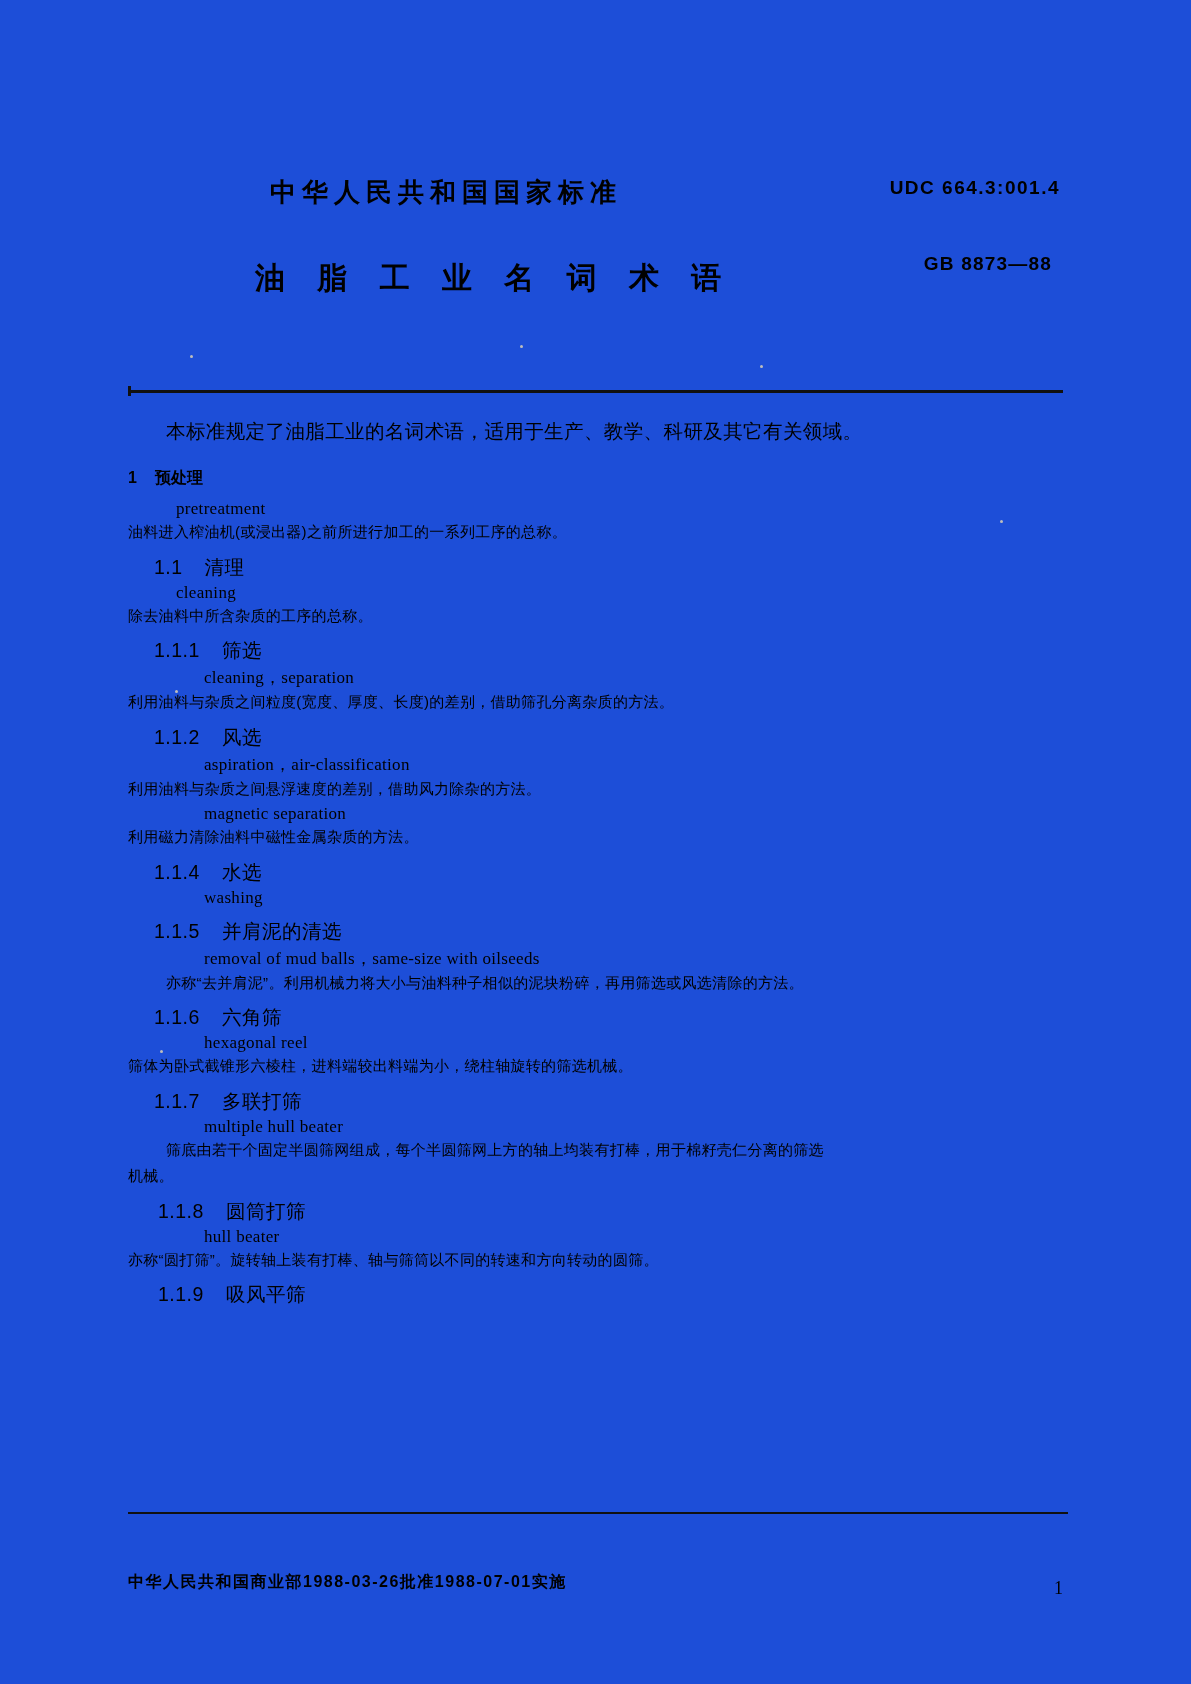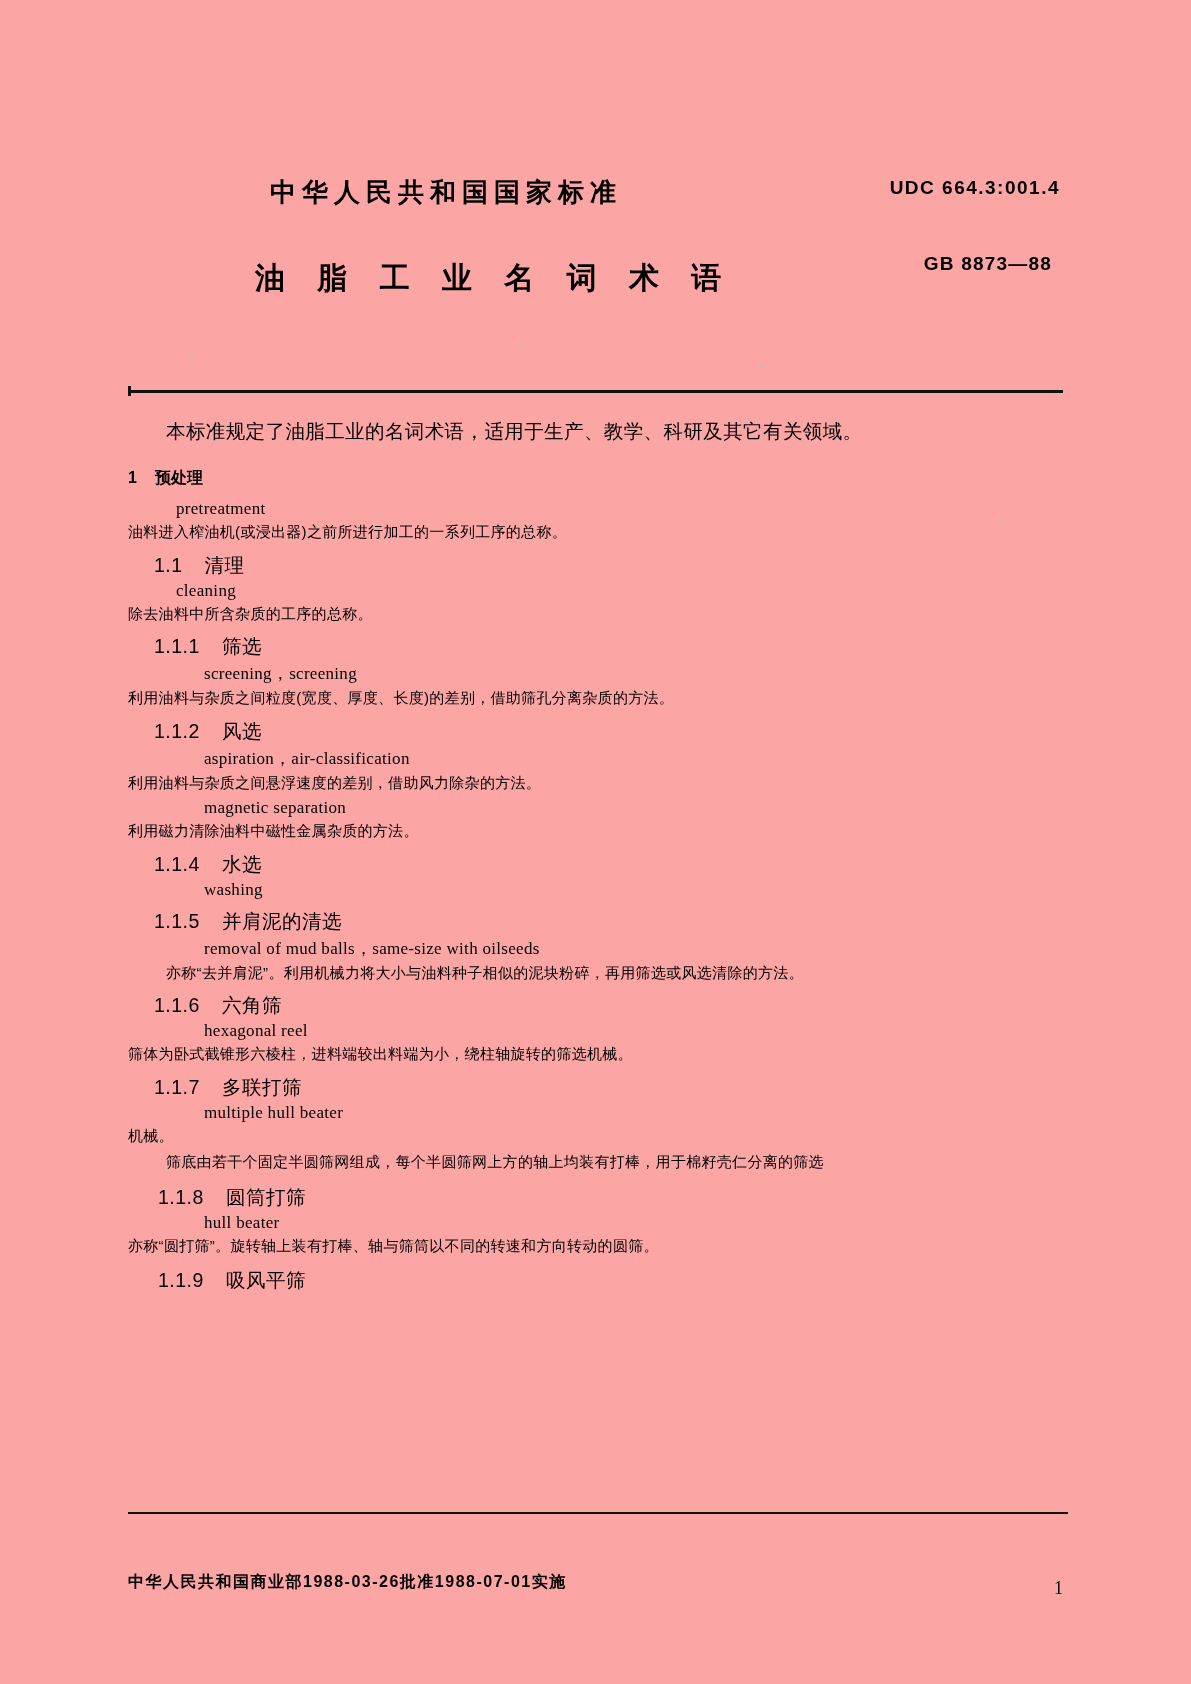--- a/index.html
+++ b/index.html
@@ -12,21 +12,21 @@
     height: 1684px;
     position: relative;
     font-family: "Liberation Serif", serif;
     color: #000000;
   }
   .page {
     position: absolute;
     left: 0; top: 0;
     width: 1191px;
     height: 1684px;
-    background: #fca5a5;
+    background: #1d4ed8;
   }
   
   .header {
     position: absolute;
     left: 130px;
     top: 175px;
     width: 930px;
   }
   .std-title {
     font-family: "Liberation Sans", sans-serif;
@@ -114,21 +114,21 @@
   }
   .sec-head .num { margin-right: 18px; }
   .term-num {
     font-family: "Liberation Sans", sans-serif;
     font-size: 19.5px;
     margin: 10px 0 2px 0;
     letter-spacing: 0.5px;
   }
   .term-num .n { display: inline-block; }
   .term-num .t { margin-left: 22px; font-weight: normal; }
-  .indent1 { padding-left: 26px; margin-top: 8px; }
+  .indent1 { padding-left: 26px; }
   .indent2 { padding-left: 30px; }
   .en-term {
     font-family: "Liberation Serif", serif;
     font-size: 17px;
     margin: 2px 0 2px 0;
     letter-spacing: 0.3px;
   }
   .en-l1 { padding-left: 48px; }
   .en-l2 { padding-left: 76px; }
   .def {
@@ -208,21 +208,21 @@
 
     <div class="term-num indent1">
       <span class="n">1.1</span><span class="t">清理</span>
     </div>
     <div class="en-term en-l1">cleaning</div>
     <div class="def no-indent">除去油料中所含杂质的工序的总称。</div>
 
     <div class="term-num indent1">
       <span class="n">1.1.1</span><span class="t">筛选</span>
     </div>
-    <div class="en-term en-l2">screening，screening</div>
+    <div class="en-term en-l2">cleaning，separation</div>
     <div class="def no-indent">利用油料与杂质之间粒度(宽度、厚度、长度)的差别，借助筛孔分离杂质的方法。</div>
 
     <div class="term-num indent1">
       <span class="n">1.1.2</span><span class="t">风选</span>
     </div>
     <div class="en-term en-l2">aspiration，air-classification</div>
     <div class="def no-indent">利用油料与杂质之间悬浮速度的差别，借助风力除杂的方法。</div>
 
     <div class="en-term en-l2">magnetic separation</div>
     <div class="def no-indent">利用磁力清除油料中磁性金属杂质的方法。</div>
@@ -241,22 +241,22 @@
     <div class="term-num indent1">
       <span class="n">1.1.6</span><span class="t">六角筛</span>
     </div>
     <div class="en-term en-l2">hexagonal reel</div>
     <div class="def no-indent">筛体为卧式截锥形六棱柱，进料端较出料端为小，绕柱轴旋转的筛选机械。</div>
 
     <div class="term-num indent1">
       <span class="n">1.1.7</span><span class="t">多联打筛</span>
     </div>
     <div class="en-term en-l2">multiple hull beater</div>
+    <div class="def">筛底由若干个固定半圆筛网组成，每个半圆筛网上方的轴上均装有打棒，用于棉籽壳仁分离的筛选</div>
     <div class="def no-indent">机械。</div>
-    <div class="def">筛底由若干个固定半圆筛网组成，每个半圆筛网上方的轴上均装有打棒，用于棉籽壳仁分离的筛选</div>
 
     <div class="term-num indent2">
       <span class="n">1.1.8</span><span class="t">圆筒打筛</span>
     </div>
     <div class="en-term en-l2">hull beater</div>
     <div class="def no-indent">亦称“圆打筛”。旋转轴上装有打棒、轴与筛筒以不同的转速和方向转动的圆筛。</div>
 
     <div class="term-num indent2">
       <span class="n">1.1.9</span><span class="t">吸风平筛</span>
     </div>

